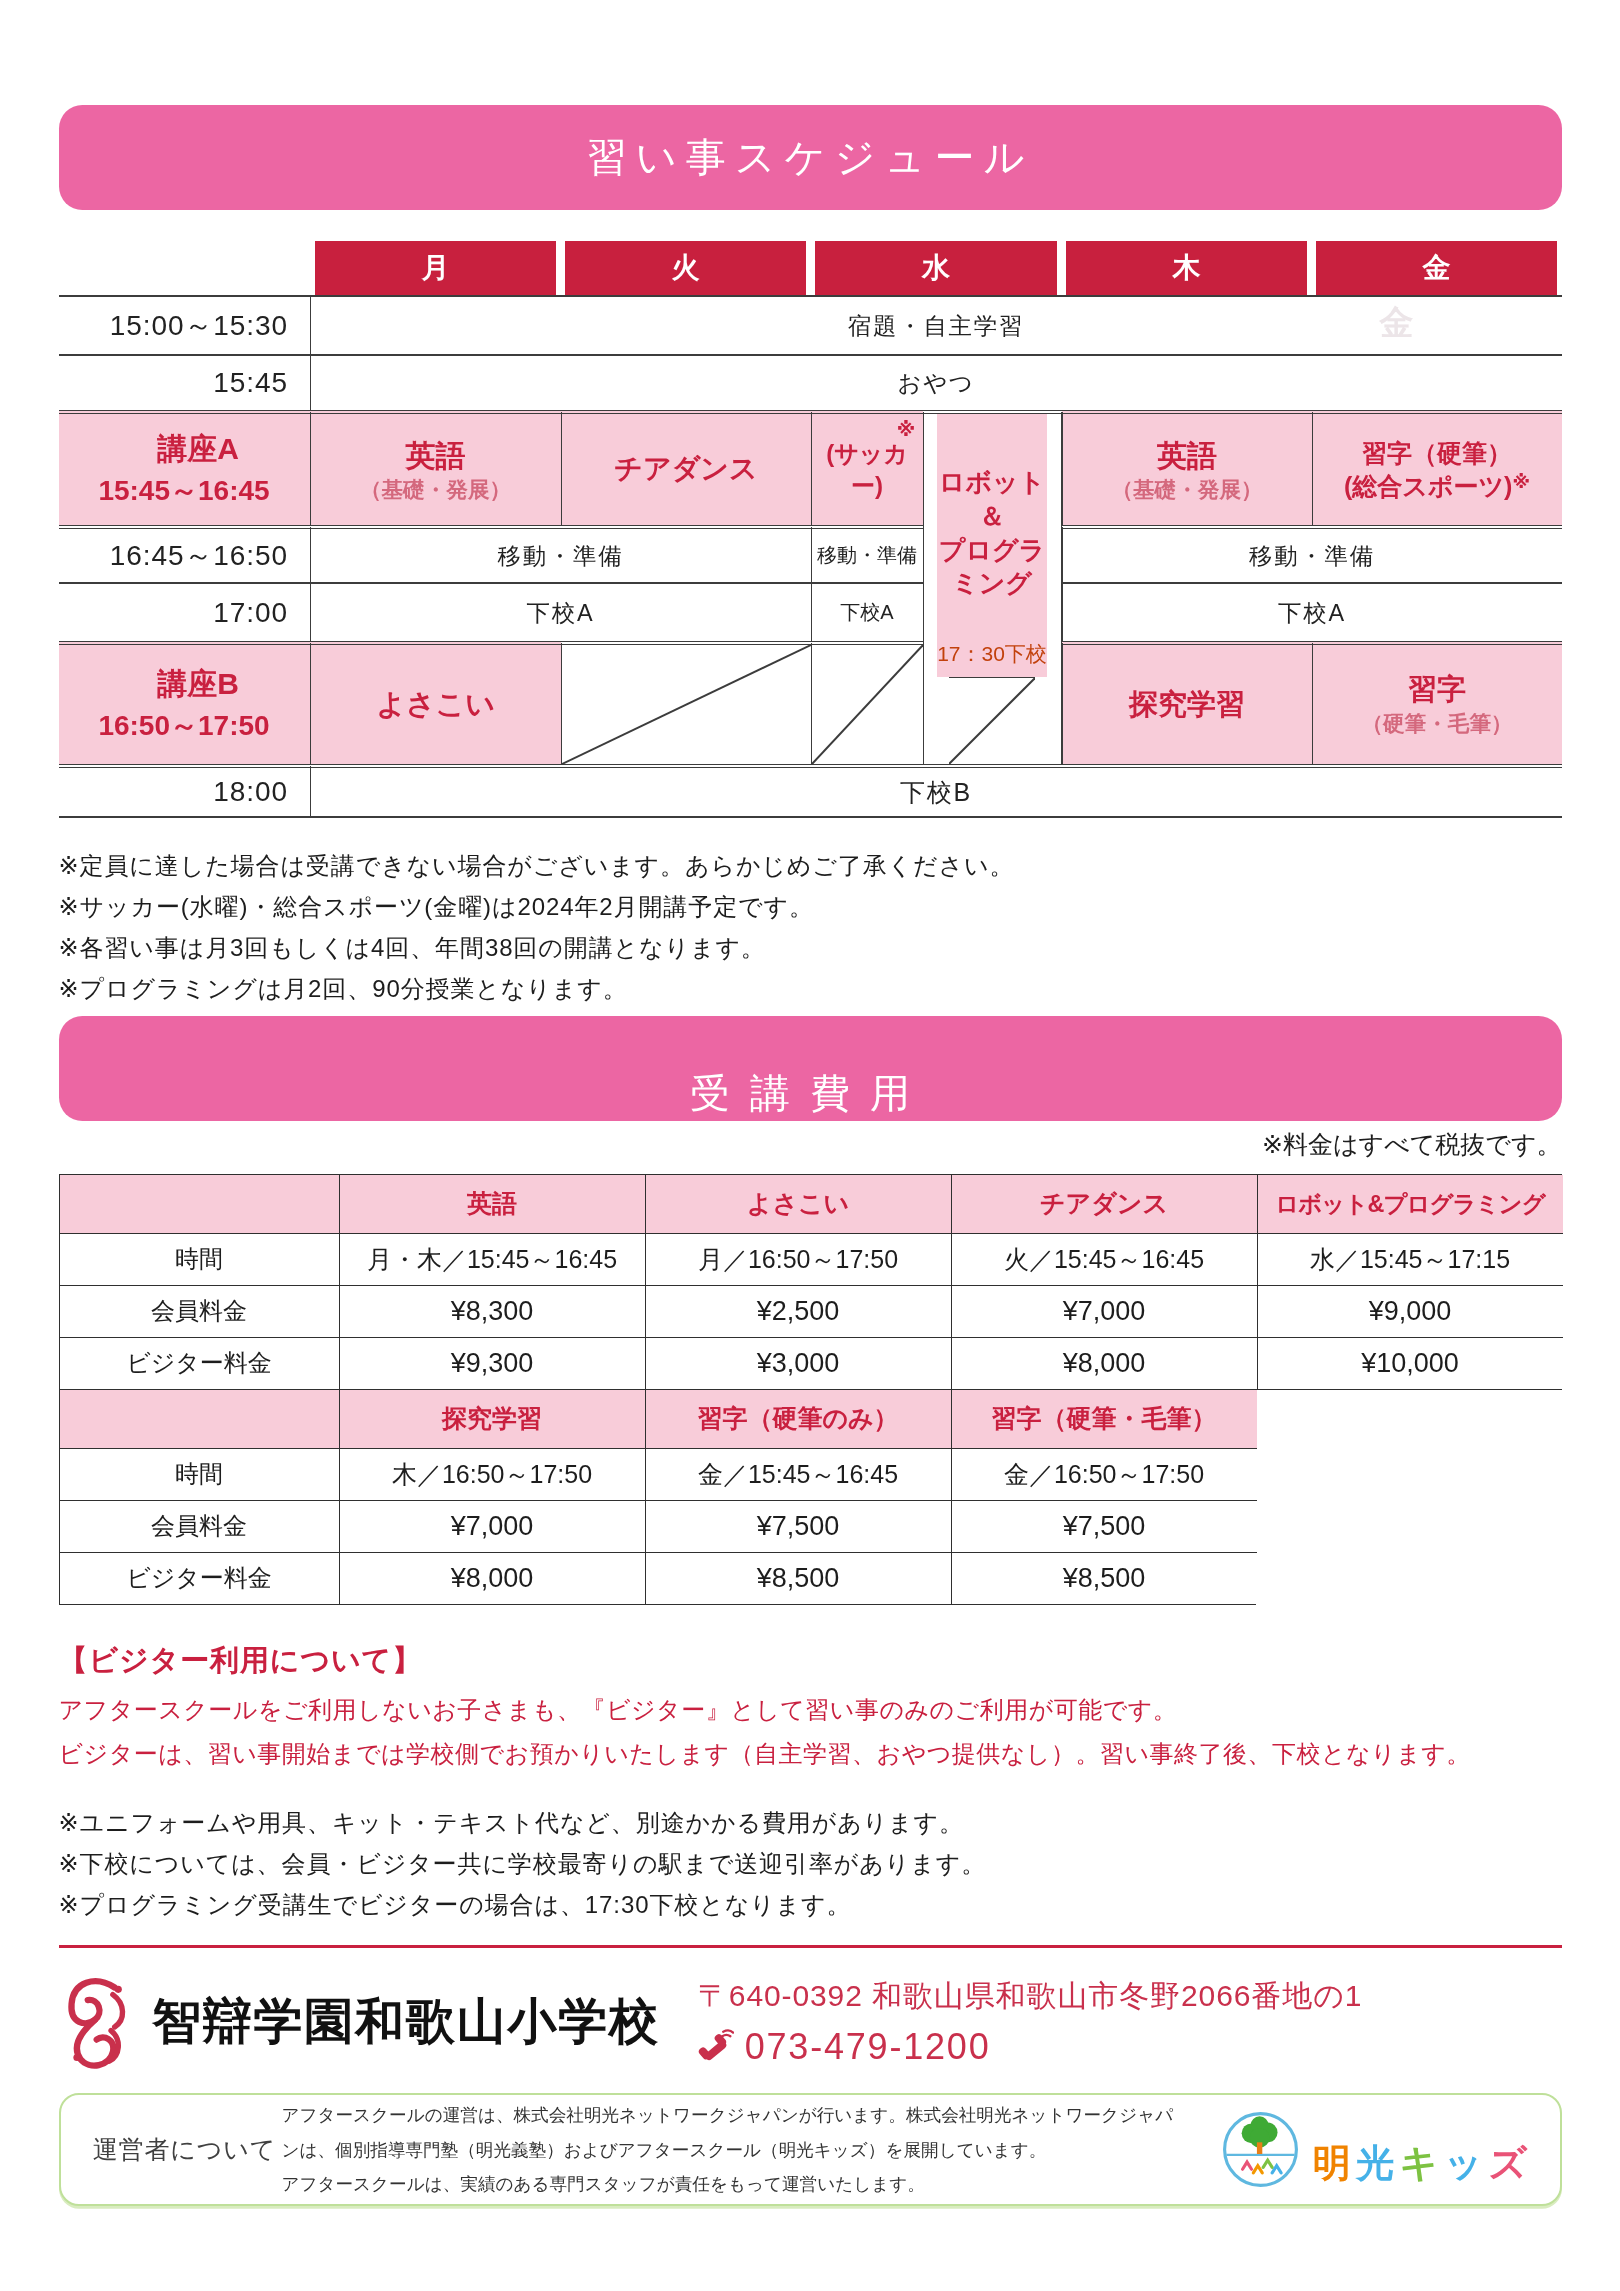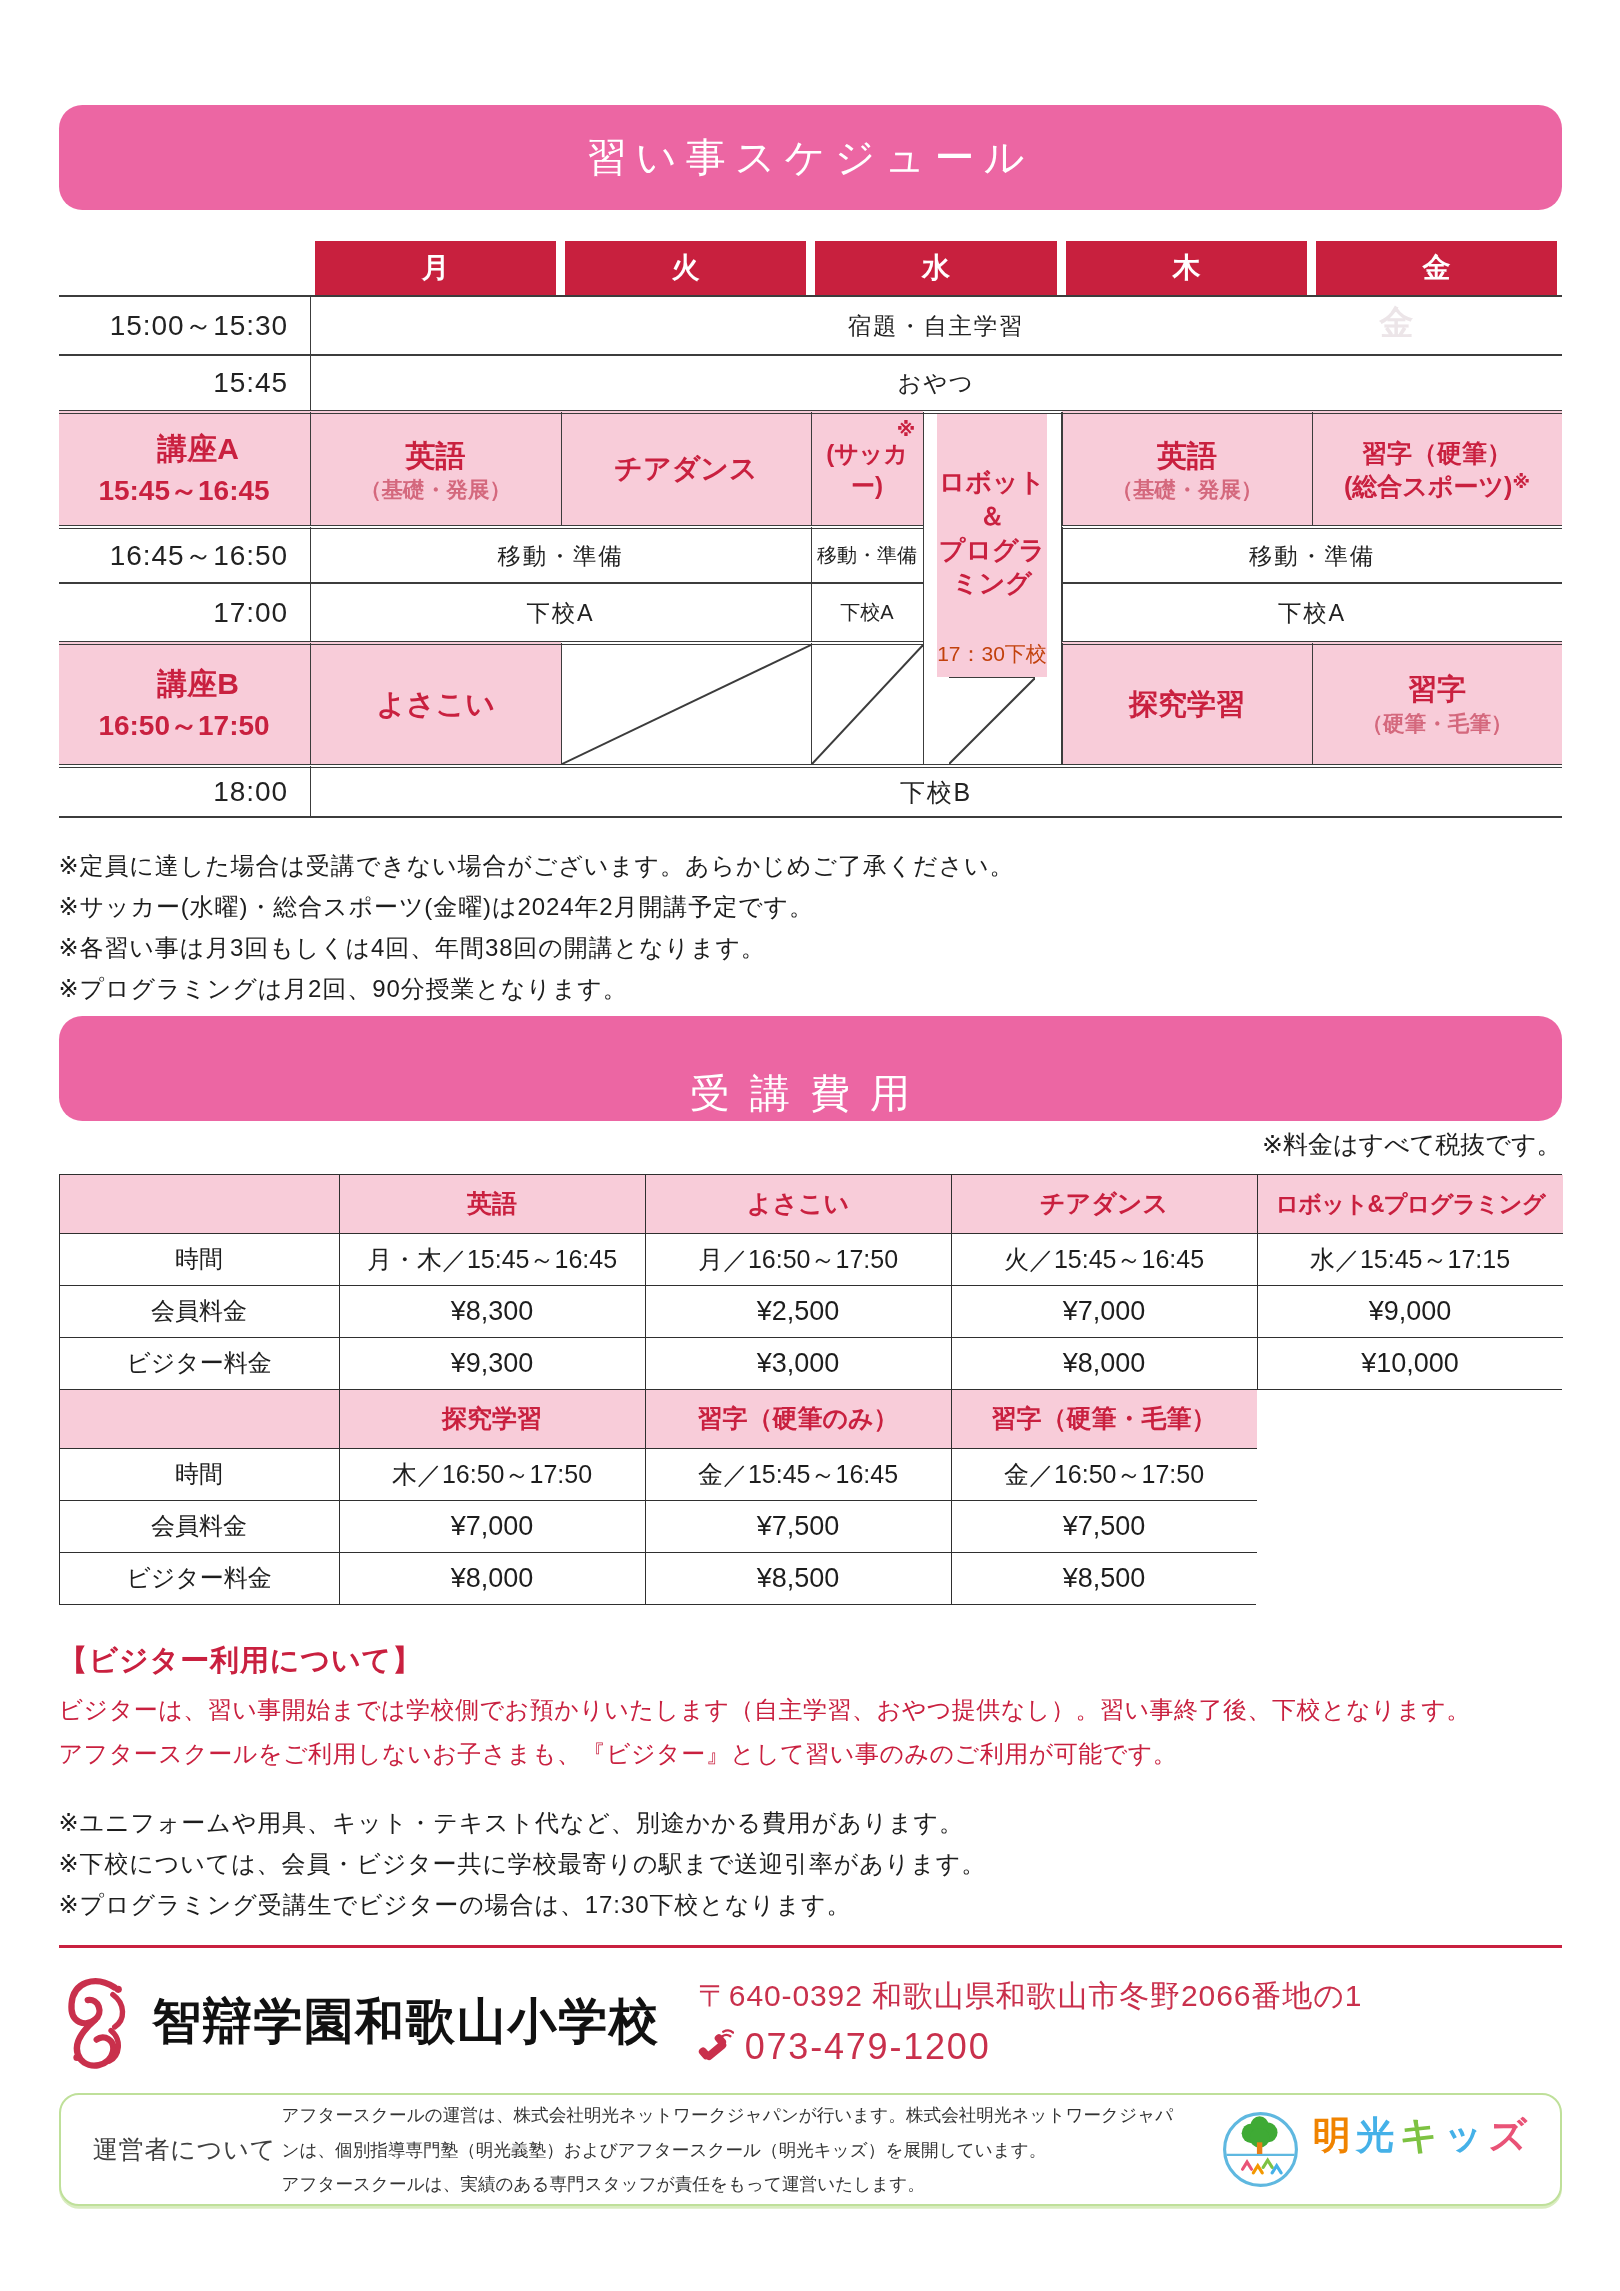--- a/index.html
+++ b/index.html
@@ -86,21 +86,21 @@
   .addr { font-size:30px; letter-spacing:0.9px; }
   .phone-row { margin-top:9px; display:flex; align-items:center; font-size:36px; letter-spacing:1.8px; }
   .phone-icon { width:36px; height:36px; margin-right:10.8px; }
 
   
   .operator { margin-top:21.6px; border:2.7px solid #bfe09a; border-radius:20px; background:#fff;
               box-shadow:0 2.7px 0 #d9ecc0; height:113px;
               display:flex; align-items:center; padding:0 27px; }
   .op-label { width:194px; text-align:center; color:#404040; font-size:25px; letter-spacing:0.9px; flex:none; }
   .op-text { flex:1; font-size:17.6px; line-height:1.95; color:#333; max-width:909px; padding-right:14.4px; }
-  .op-logo { display:flex; align-items:flex-start; margin-left:auto; }
+  .op-logo { display:flex; align-items:flex-end; margin-left:auto; }
   .op-logo-mark { width:79px; height:79px; }
   .op-logo-text { font-size:38px; font-weight:bold; letter-spacing:5.4px; margin-left:12.6px; }
   .op-logo-text span { display:inline-block; }
   .c0{color:#f08300;} .c1{color:#45b1e8;} .c2{color:#7dc242;} .c3{color:#45b1e8;} .c4{color:#e95377;}
 </style>
 </head>
 <body>
 
 <div class="content">
 
@@ -272,22 +272,22 @@
 
       <div class="fcell flabel first">ビジター料金</div>
       <div class="fcell">¥8,000</div>
       <div class="fcell">¥8,500</div>
       <div class="fcell">¥8,500</div>
     </div>
   </div>
 
   <div class="visitor">
     <div class="visitor-h">【ビジター利用について】</div>
+    <div class="visitor-line">アフタースクールをご利用しないお子さまも、『ビジター』として習い事のみのご利用が可能です。</div>
     <div class="visitor-line">ビジターは、習い事開始までは学校側でお預かりいたします（自主学習、おやつ提供なし）。習い事終了後、下校となります。</div>
-    <div class="visitor-line">アフタースクールをご利用しないお子さまも、『ビジター』として習い事のみのご利用が可能です。</div>
   </div>
 
   <div class="notes2">
     <div>※ユニフォームや用具、キット・テキスト代など、別途かかる費用があります。</div>
     <div>※下校については、会員・ビジター共に学校最寄りの駅まで送迎引率があります。</div>
     <div>※プログラミング受講生でビジターの場合は、17:30下校となります。</div>
   </div>
 
   <hr class="red-divider">
 

